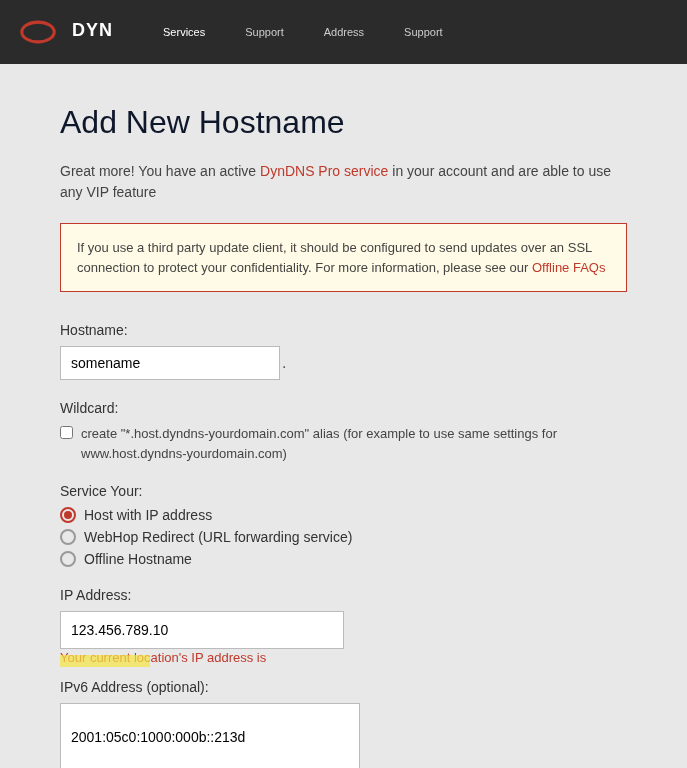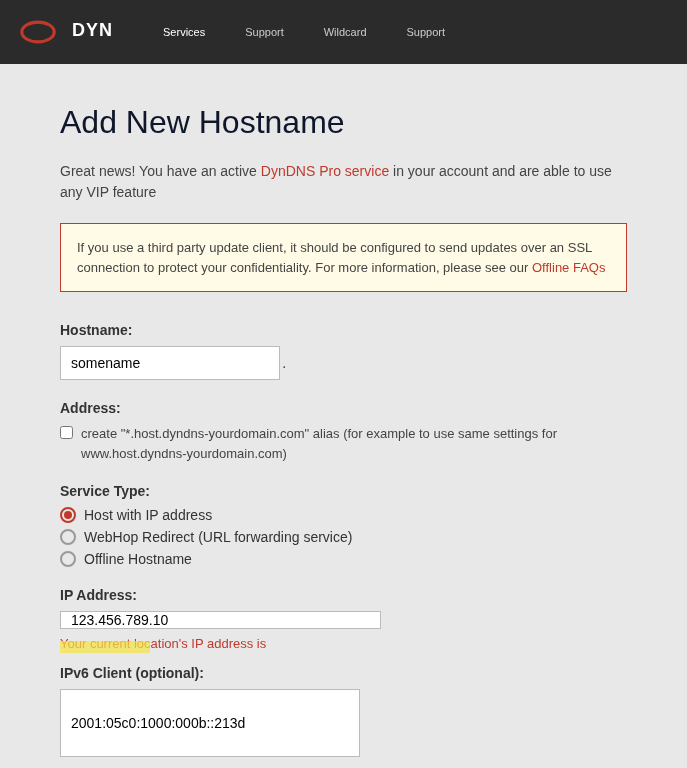--- a/index.html
+++ b/index.html
@@ -92,21 +92,21 @@
       text-decoration: none;
     }
 
     
     .form-section {
       margin-bottom: 20px;
     }
 
     .form-label {
       font-size: 14px;
-      font-weight: 700;
+      font-weight: 400;
       color: #333;
       margin-bottom: 8px;
       display: block;
     }
 
     
     .hostname-row {
       display: flex;
       align-items: center;
       gap: 0;
@@ -167,26 +167,25 @@
       color: #333;
     }
 
     
     .ip-section {
       margin-bottom: 14px;
     }
     .ip-section input[type="text"] {
       border: 1px solid #bbb;
       background: #fff;
-      padding: 0 10px;
-      font-size: 14px;
-      width: 321px;
+      padding: 10px 10px;
+      font-size: 14px;
+      width: 284px;
       outline: none;
       display: block;
-      margin-bottom: 6px;
     }
     .ip-location-link {
       color: #c0392b;
       font-size: 13px;
       text-decoration: none;
       position: relative;
     }
     .ip-location-link::after {
       content: '';
       display: inline-block;
@@ -246,58 +245,58 @@
     <span class="nav-dyn">DYN</span>
   </div>
   <ul class="nav-links">
     <li class="active">
       <a href="#">Services</a>
     </li>
     <li>
       <a href="#">Support</a>
     </li>
     <li>
-      <a href="#">Wildcard</a>
+      <a href="#">Address</a>
     </li>
     <li>
       <a href="#">Support</a>
     </li>
   </ul>
 </nav>
 
 <div class="main-content">
 
   <h1>Add New Hostname</h1>
 
   <p class="intro-text">
-    <span>Great news! You have an active </span><a href="#">DynDNS Pro service</a><span> in your account and are able to use any VIP feature</span>
+    <span>Great more! You have an active </span><a href="#">DynDNS Pro service</a><span> in your account and are able to use any VIP feature</span>
   </p>
 
   <div class="warning-box">
     <span>If you use a third party update client, it should be configured to send updates over an SSL connection to protect your confidentiality. For more information, please see our </span><a href="#">Offline FAQs</a>
   </div>
 
   <div class="form-section">
     <label class="form-label">Hostname:</label>
     <div class="hostname-row">
       <input type="text" value="somename" style="">
       <span class="hostname-sep">.</span>
     </div>
   </div>
 
   <div class="wildcard-section form-section">
-    <label class="form-label">Address:</label>
+    <label class="form-label">Wildcard:</label>
     <div class="wildcard-check-row">
       <input type="checkbox" style="">
       <span class="wildcard-desc">create "*.host.dyndns-yourdomain.com" alias (for example to use same settings for www.host.dyndns-yourdomain.com)</span>
     </div>
   </div>
 
   <div class="service-type-section form-section">
-    <label class="form-label">Service Type:</label>
+    <label class="form-label">Service Your:</label>
 
     <div class="radio-option">
       <div class="radio-custom selected"></div>
       <label>Host with IP address</label>
     </div>
     <div class="radio-option">
       <div class="radio-custom"></div>
       <label>WebHop Redirect (URL forwarding service)</label>
     </div>
     <div class="radio-option">
@@ -306,17 +305,17 @@
     </div>
   </div>
 
   <div class="ip-section form-section">
     <label class="form-label">IP Address:</label>
     <input type="text" value="123.456.789.10" style="">
     <a href="#" class="ip-location-link">Your current location's IP address is</a>
   </div>
 
   <div class="ipv6-section form-section">
-    <label class="form-label">IPv6 Client (optional):</label>
+    <label class="form-label">IPv6 Address (optional):</label>
     <input type="text" value="2001:05c0:1000:000b::213d" style="">
   </div>
 
 </div>
 
 </body></html>

